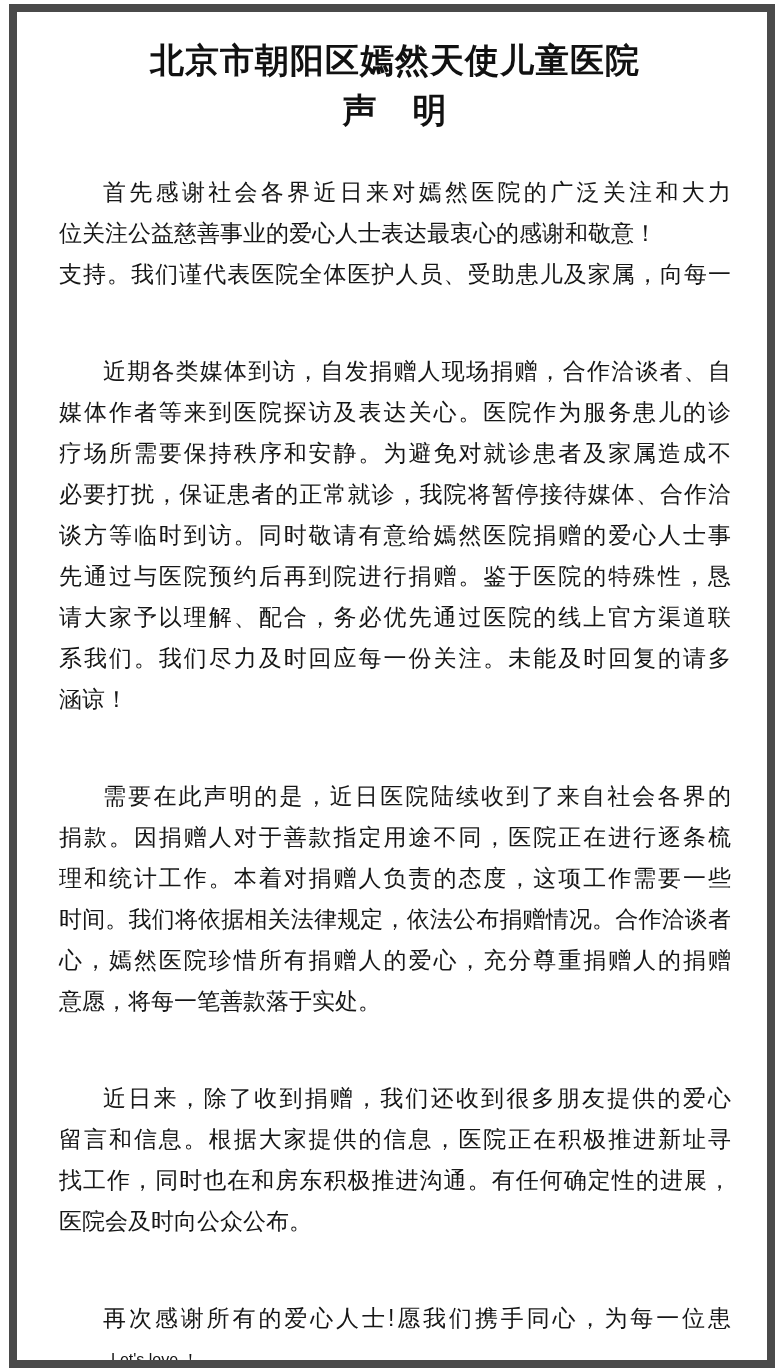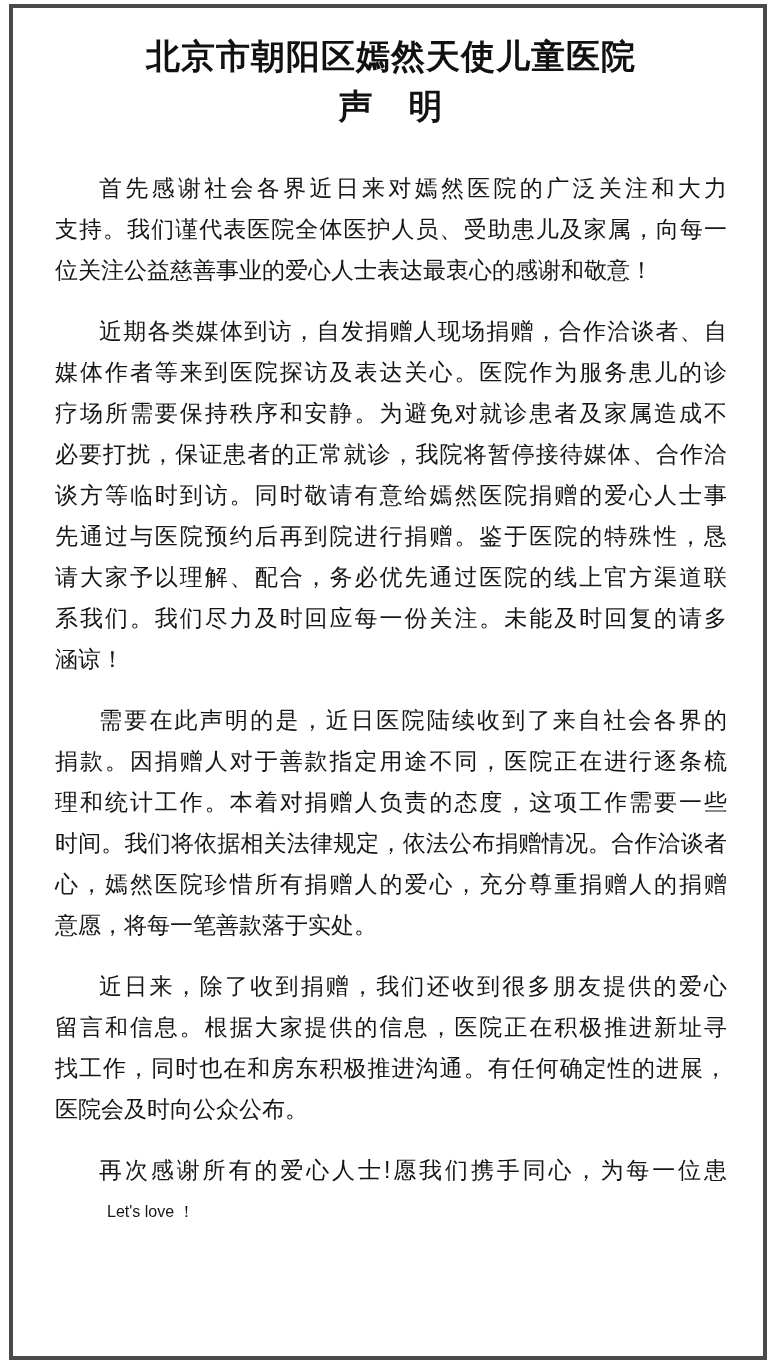--- a/index.html
+++ b/index.html
@@ -12,21 +12,21 @@
     background: #ffffff;
     font-family: "Liberation Sans", sans-serif;
     position: relative;
   }
   .sheet {
     position: absolute;
     left: 9px;
     top: 4px;
     width: 750px;
     height: 1348px;
-    border: 4px solid #0f766e;
+    border: 8px solid #0f766e;
     background: #ffffff;
     overflow: hidden;
     box-sizing: content-box;
   }
   .content {
     padding: 23px 36px 0 42px;
   }
   .title,
   .subtitle {
     margin: 0;
@@ -37,21 +37,21 @@
     color: #111111;
     letter-spacing: 1px;
   }
   .paragraphs {
     margin-top: 37px;
   }
   .paragraph {
     margin: 0;
   }
   .paragraph + .paragraph {
-    margin-top: 20px;
+    margin-top: 56px;
   }
   .line {
     font-size: 23px;
     line-height: 41px;
     font-weight: 400;
     color: #161616;
     text-align: justify;
     text-align-last: justify;
   }
   .line.indent {
@@ -72,22 +72,22 @@
 </head>
 <body style="background: rgb(255, 255, 255);">
 
 <div class="sheet" style="border-color: rgb(74, 74, 74);">
   <div class="content">
     <div class="title">北京市朝阳区嫣然天使儿童医院</div>
     <div class="subtitle">声　明</div>
     <div class="paragraphs">
         <div class="paragraph">
           <div class="line indent">首先感谢社会各界近日来对嫣然医院的广泛关注和大力</div>
+          <div class="line para-end">位关注公益慈善事业的爱心人士表达最衷心的感谢和敬意！</div>
           <div class="line">支持。我们谨代表医院全体医护人员、受助患儿及家属，向每一</div>
-          <div class="line para-end">位关注公益慈善事业的爱心人士表达最衷心的感谢和敬意！</div>
         </div>
         <div class="paragraph">
           <div class="line indent">近期各类媒体到访，自发捐赠人现场捐赠，合作洽谈者、自</div>
           <div class="line">媒体作者等来到医院探访及表达关心。医院作为服务患儿的诊</div>
           <div class="line">疗场所需要保持秩序和安静。为避免对就诊患者及家属造成不</div>
           <div class="line">必要打扰，保证患者的正常就诊，我院将暂停接待媒体、合作洽</div>
           <div class="line">谈方等临时到访。同时敬请有意给嫣然医院捐赠的爱心人士事</div>
           <div class="line">先通过与医院预约后再到院进行捐赠。鉴于医院的特殊性，恳</div>
           <div class="line">请大家予以理解、配合，务必优先通过医院的线上官方渠道联</div>
           <div class="line">系我们。我们尽力及时回应每一份关注。未能及时回复的请多</div>

